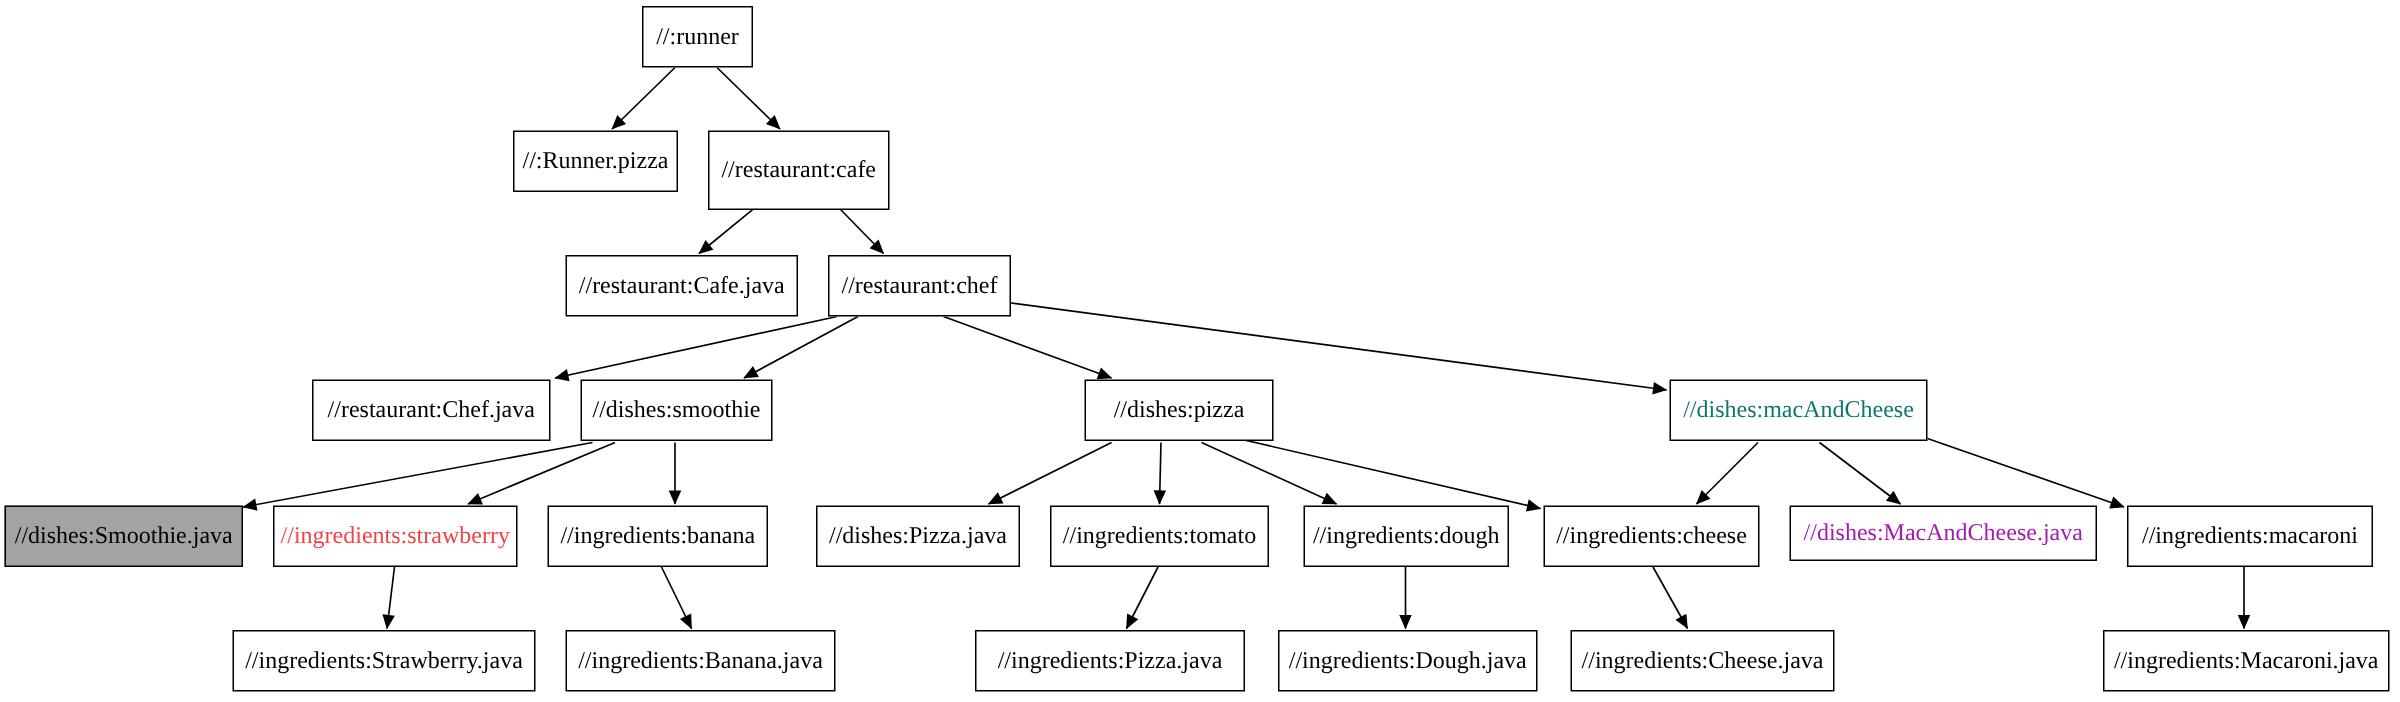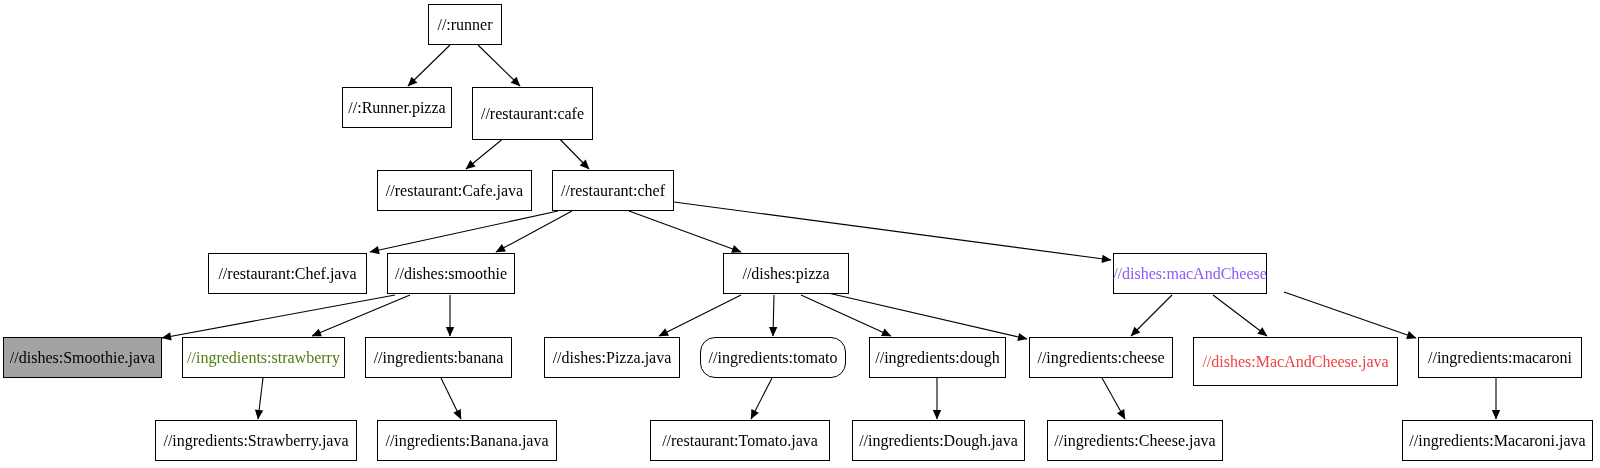--- a/index.html
+++ b/index.html
@@ -97,58 +97,58 @@
       </div>
       <div class="gv-node" style="left: 208px; top: 253px; width: 159px; height: 41px; background: rgb(255, 255, 255); border-color: rgb(0, 0, 0); color: rgb(0, 0, 0);">
         <span>//restaurant:Chef.java</span>
       </div>
       <div class="gv-node" style="left: 387px; top: 253px; width: 128px; height: 41px; background: rgb(255, 255, 255); border-color: rgb(0, 0, 0); color: rgb(0, 0, 0);">
         <span>//dishes:smoothie</span>
       </div>
       <div class="gv-node" style="left: 723px; top: 253px; width: 126px; height: 41px; background: rgb(255, 255, 255); border-color: rgb(0, 0, 0); color: rgb(0, 0, 0);">
         <span>//dishes:pizza</span>
       </div>
-      <div class="gv-node" style="left: 1113px; top: 253px; width: 154px; height: 41px; background: rgb(255, 255, 255); border-color: rgb(0, 0, 0); color: #8b5cf6;">
+      <div class="gv-node" style="left: 1113px; top: 253px; width: 172px; height: 41px; background: rgb(255, 255, 255); border-color: rgb(0, 0, 0); color: #0f766e;">
         <span>//dishes:macAndCheese</span>
       </div>
       <div class="gv-node" style="left: 3px; top: 337px; width: 159px; height: 41px; background: #a3a3a3; border-color: rgb(0, 0, 0); color: rgb(0, 0, 0);">
         <span>//dishes:Smoothie.java</span>
       </div>
-      <div class="gv-node" style="left: 182px; top: 337px; width: 163px; height: 41px; background: rgb(255, 255, 255); border-color: rgb(0, 0, 0); color: #4d7c0f;">
+      <div class="gv-node" style="left: 182px; top: 337px; width: 163px; height: 41px; background: rgb(255, 255, 255); border-color: rgb(0, 0, 0); color: #ef4444;">
         <span>//ingredients:strawberry</span>
       </div>
       <div class="gv-node" style="left: 365px; top: 337px; width: 147px; height: 41px; background: rgb(255, 255, 255); border-color: rgb(0, 0, 0); color: rgb(0, 0, 0);">
         <span>//ingredients:banana</span>
       </div>
       <div class="gv-node" style="left: 544px; top: 337px; width: 136px; height: 41px; background: rgb(255, 255, 255); border-color: rgb(0, 0, 0); color: rgb(0, 0, 0);">
         <span>//dishes:Pizza.java</span>
       </div>
-      <div class="gv-node" style="left: 700px; top: 337px; width: 146px; height: 41px; background: rgb(255, 255, 255); border-color: rgb(0, 0, 0); color: rgb(0, 0, 0); border-radius: 15px;">
+      <div class="gv-node" style="left: 700px; top: 337px; width: 146px; height: 41px; background: rgb(255, 255, 255); border-color: rgb(0, 0, 0); color: rgb(0, 0, 0);">
         <span>//ingredients:tomato</span>
       </div>
       <div class="gv-node" style="left: 869px; top: 337px; width: 137px; height: 41px; background: rgb(255, 255, 255); border-color: rgb(0, 0, 0); color: rgb(0, 0, 0);">
         <span>//ingredients:dough</span>
       </div>
       <div class="gv-node" style="left: 1029px; top: 337px; width: 144px; height: 41px; background: rgb(255, 255, 255); border-color: rgb(0, 0, 0); color: rgb(0, 0, 0);">
         <span>//ingredients:cheese</span>
       </div>
-      <div class="gv-node" style="left: 1193px; top: 337px; width: 205px; height: 49px; background: rgb(255, 255, 255); border-color: rgb(0, 0, 0); color: #ef4444;">
+      <div class="gv-node" style="left: 1193px; top: 337px; width: 205px; height: 37px; background: rgb(255, 255, 255); border-color: rgb(0, 0, 0); color: #a21caf;">
         <span>//dishes:MacAndCheese.java</span>
       </div>
       <div class="gv-node" style="left: 1418px; top: 337px; width: 164px; height: 41px; background: rgb(255, 255, 255); border-color: rgb(0, 0, 0); color: rgb(0, 0, 0);">
         <span>//ingredients:macaroni</span>
       </div>
       <div class="gv-node" style="left: 155px; top: 420px; width: 202px; height: 41px; background: rgb(255, 255, 255); border-color: rgb(0, 0, 0); color: rgb(0, 0, 0);">
         <span>//ingredients:Strawberry.java</span>
       </div>
       <div class="gv-node" style="left: 377px; top: 420px; width: 180px; height: 41px; background: rgb(255, 255, 255); border-color: rgb(0, 0, 0); color: rgb(0, 0, 0);">
         <span>//ingredients:Banana.java</span>
       </div>
       <div class="gv-node" style="left: 650px; top: 420px; width: 180px; height: 41px; background: rgb(255, 255, 255); border-color: rgb(0, 0, 0); color: rgb(0, 0, 0);">
-        <span>//restaurant:Tomato.java</span>
+        <span>//ingredients:Pizza.java</span>
       </div>
       <div class="gv-node" style="left: 852px; top: 420px; width: 173px; height: 41px; background: rgb(255, 255, 255); border-color: rgb(0, 0, 0); color: rgb(0, 0, 0);">
         <span>//ingredients:Dough.java</span>
       </div>
       <div class="gv-node" style="left: 1047px; top: 420px; width: 176px; height: 41px; background: rgb(255, 255, 255); border-color: rgb(0, 0, 0); color: rgb(0, 0, 0);">
         <span>//ingredients:Cheese.java</span>
       </div>
       <div class="gv-node" style="left: 1402px; top: 420px; width: 191px; height: 41px; background: rgb(255, 255, 255); border-color: rgb(0, 0, 0); color: rgb(0, 0, 0);">
         <span>//ingredients:Macaroni.java</span>
       </div>

